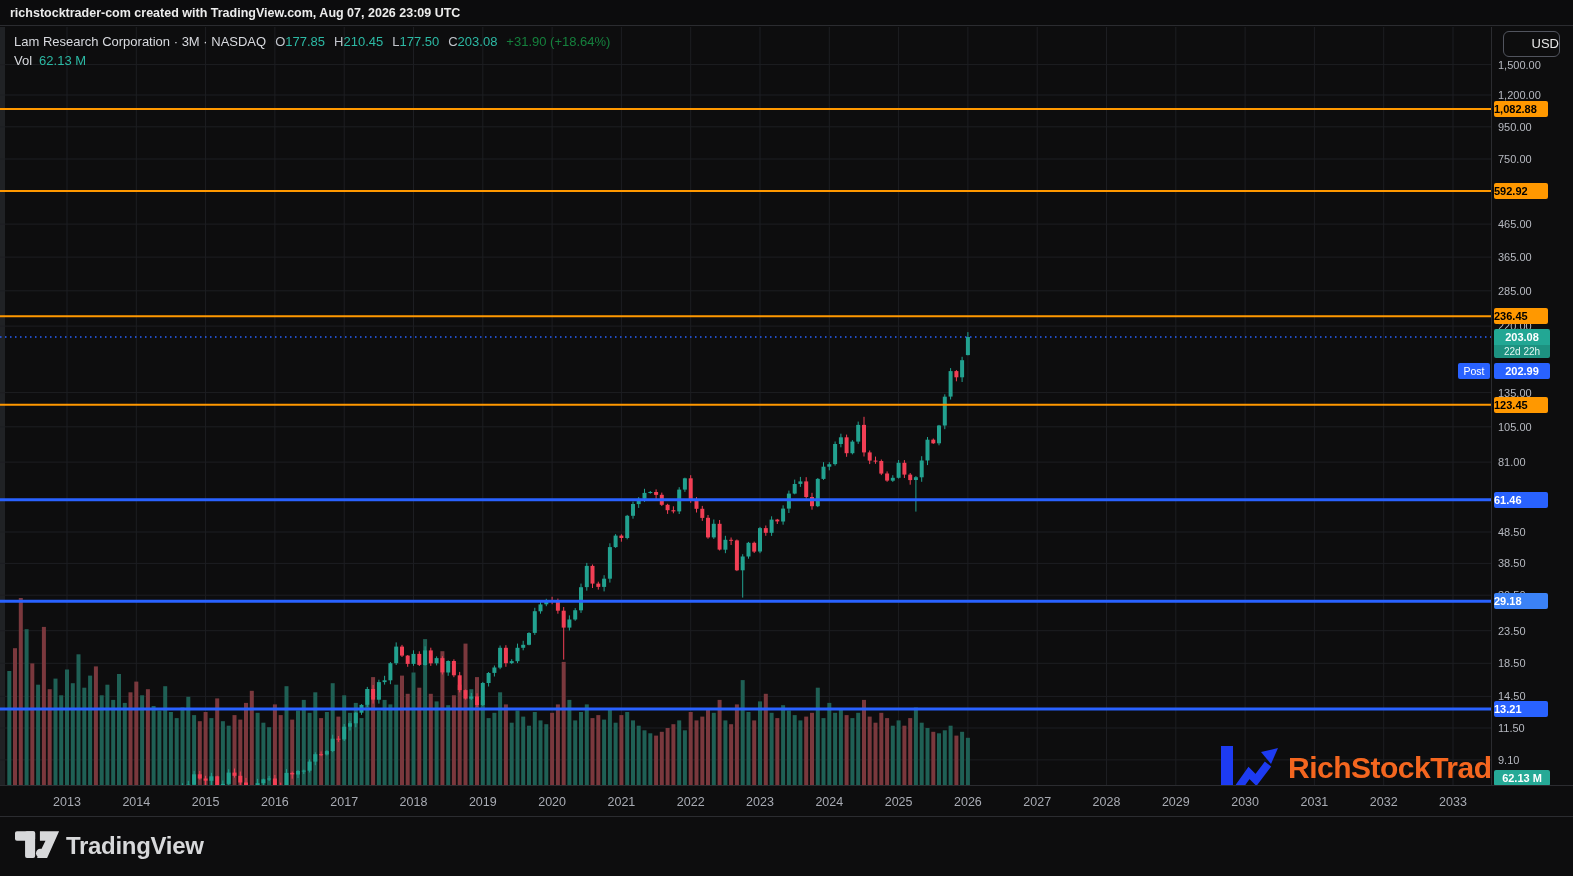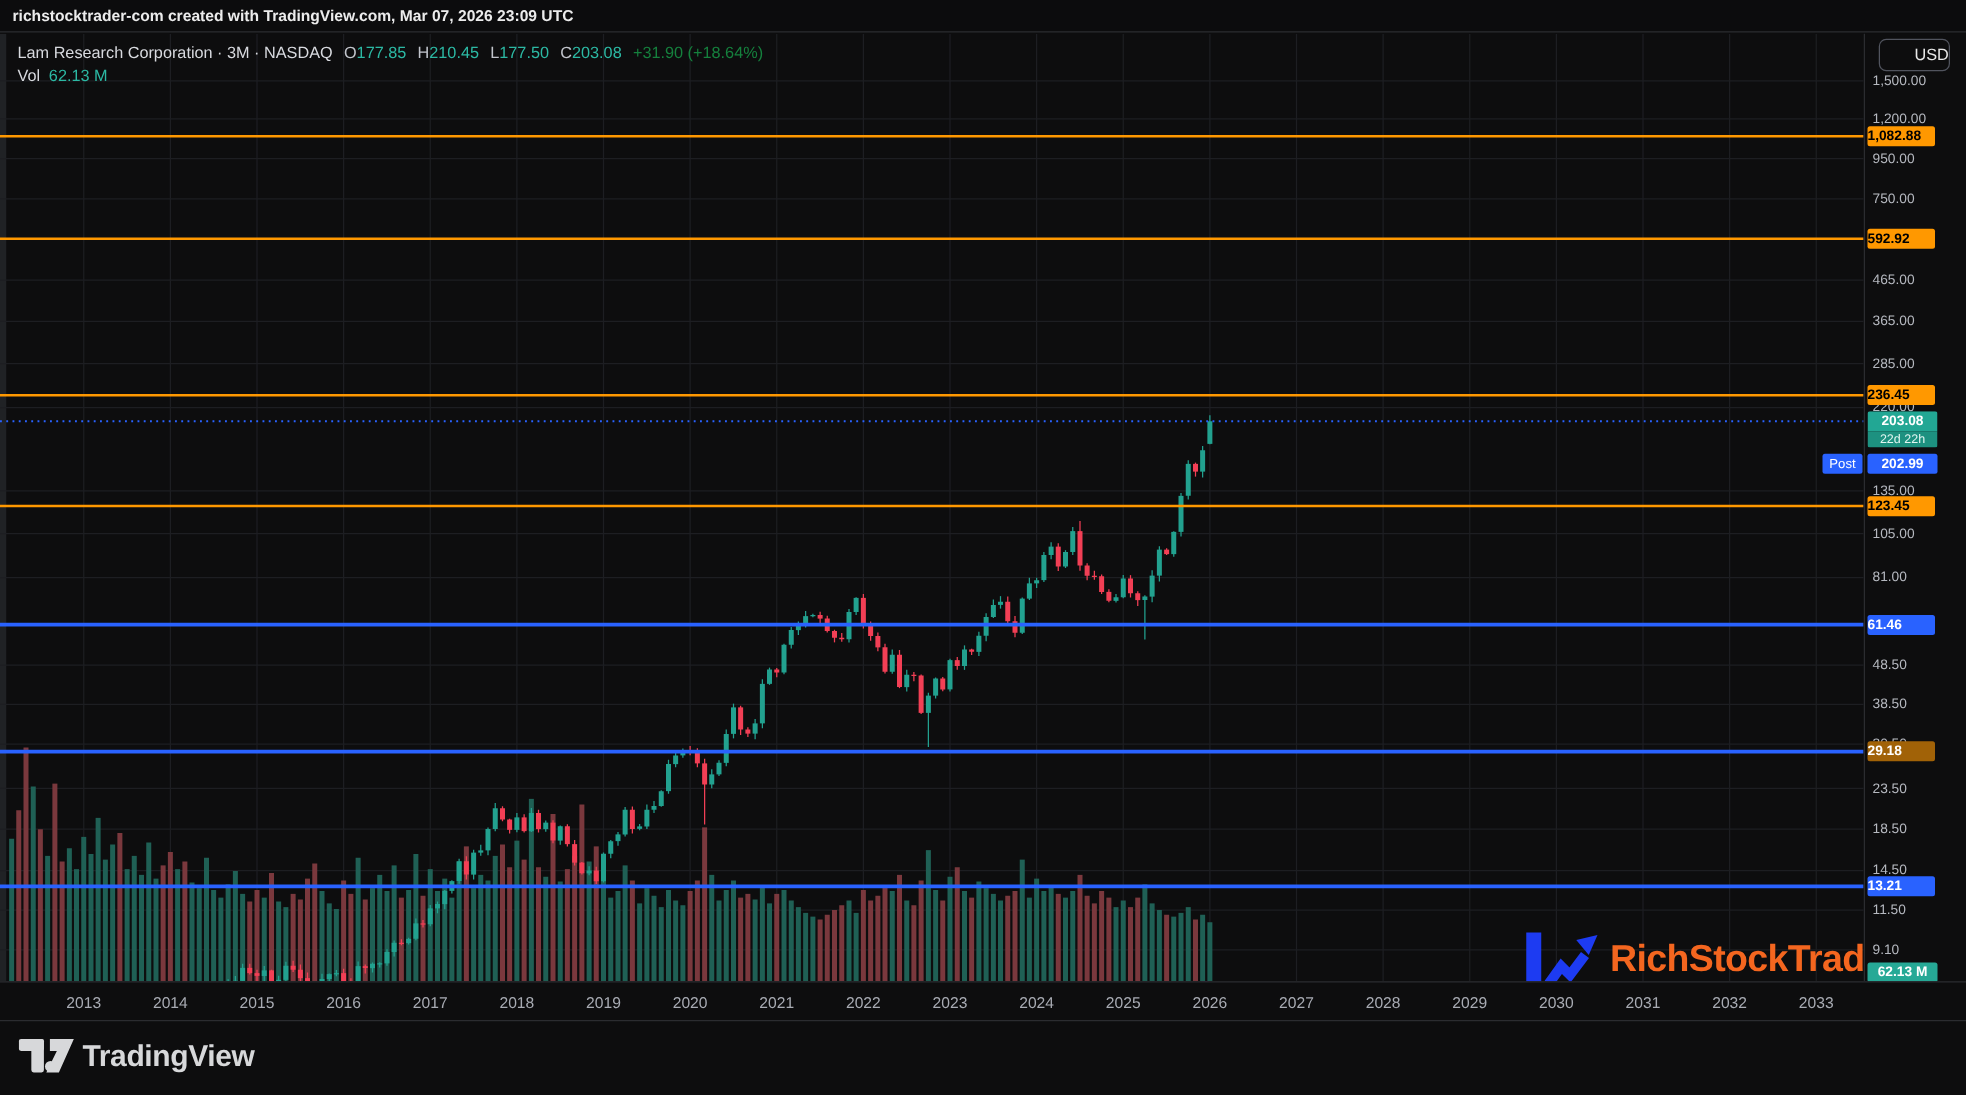--- a/index.html
+++ b/index.html
@@ -75,21 +75,21 @@
   #tv-logo { position:absolute; left:15px; top:14px; }
   #tv-name { position:absolute; left:66px; top:15px; font-size:24px; font-weight:700;
              letter-spacing:-0.3px; color:#d7d8da; }
 </style>
 </head>
 <body>
 
 <div id="app">
 
   <div id="topbar">
-    <span>richstocktrader-com created with TradingView.com, Mar 07, 2026 23:09 UTC</span>
+    <span>richstocktrader-com created with TradingView.com, Aug 07, 2026 23:09 UTC</span>
   </div>
 
   <div id="pane">
     <svg id="chart-svg" width="1491" height="758">
         <g>
           <rect x="0" y="0" width="5" height="758" fill="#202225"></rect>
           <line x1="67.0" y1="0" x2="67.0" y2="758" stroke="#1d1e22" stroke-width="1"></line>
           <line x1="136.3" y1="0" x2="136.3" y2="758" stroke="#1d1e22" stroke-width="1"></line>
           <line x1="205.6" y1="0" x2="205.6" y2="758" stroke="#1d1e22" stroke-width="1"></line>
           <line x1="274.9" y1="0" x2="274.9" y2="758" stroke="#1d1e22" stroke-width="1"></line>
@@ -640,21 +640,21 @@
         <div class="tick" style="top:662.4px">14.50</div>
         <div class="tick" style="top:694.0px">11.50</div>
         <div class="tick" style="top:725.9px">9.10</div>
       </div>
     <div id="axis-badges">
         <div class="lvl-badge" style="top:74.0px;background:#FF9800;color:#000">1,082.88</div>
         <div class="lvl-badge" style="top:156.0px;background:#FF9800;color:#000">592.92</div>
         <div class="lvl-badge" style="top:281.2px;background:#FF9800;color:#000">236.45</div>
         <div class="lvl-badge" style="top:369.8px;background:#FF9800;color:#000">123.45</div>
         <div class="lvl-badge" style="top:464.7px;background:#2962FF;color:#fff">61.46</div>
-        <div class="lvl-badge" style="top:566.2px;background:#a16207;color:#fff">29.18</div>
+        <div class="lvl-badge" style="top:566.2px;background:#3b82f6;color:#fff">29.18</div>
         <div class="lvl-badge" style="top:674.1px;background:#2962FF;color:#fff">13.21</div>
       </div>
     <div id="last-badge" style="top: 302px;">
       <div class="p">203.08</div>
       <div class="cd">22d 22h</div>
     </div>
     <div id="post-wrap" style="top: 336px;">
       <div id="post-tag">Post</div>
       <div id="post-price">202.99</div>
     </div>

